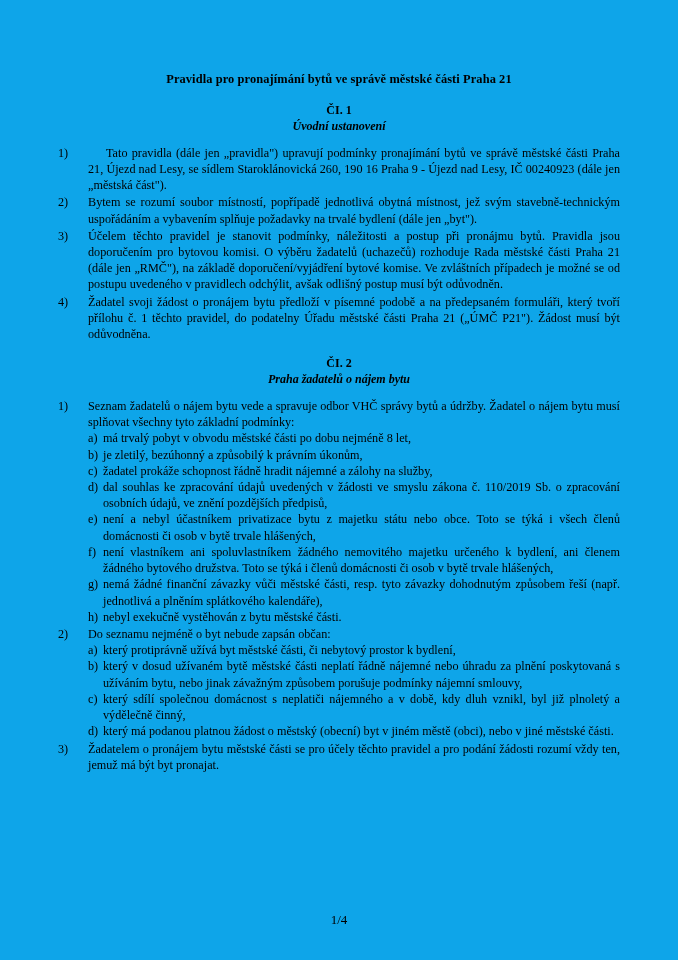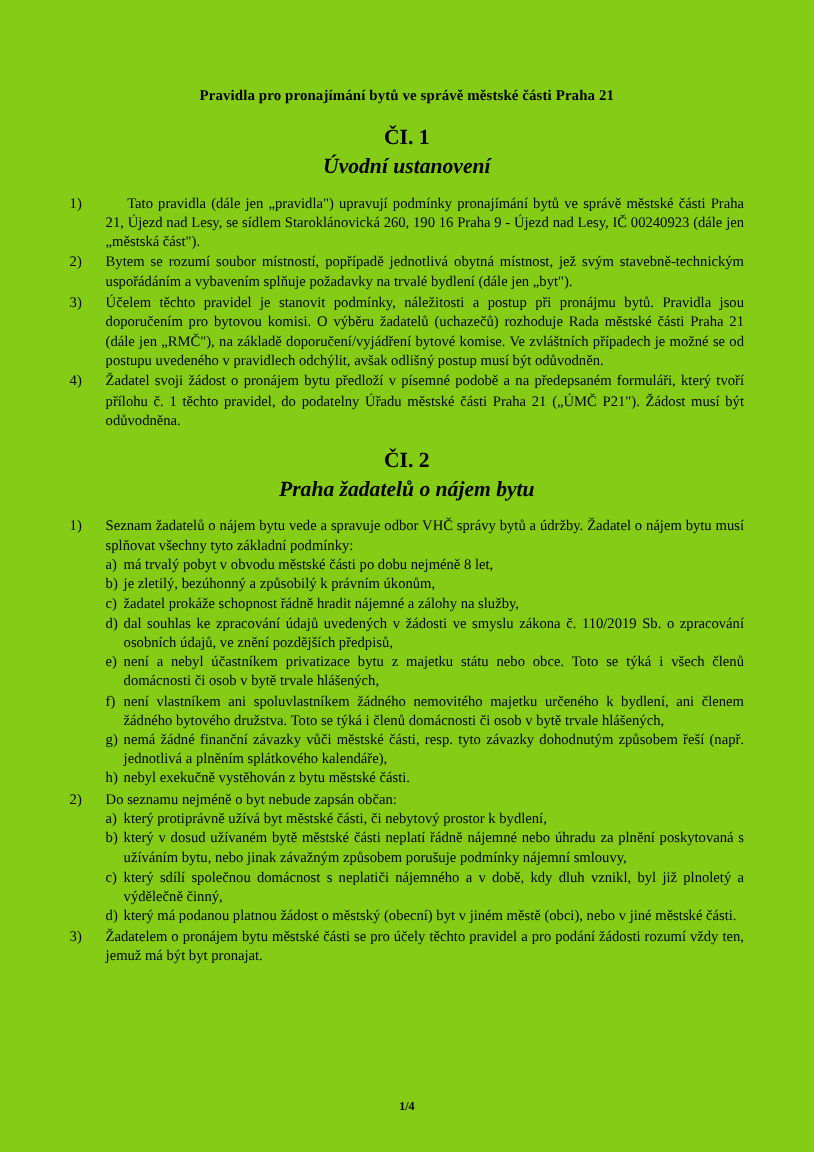--- a/index.html
+++ b/index.html
@@ -6,37 +6,37 @@
     margin: 0;
     padding: 0;
     background: #b0b0b0;
   }
   body {
     font-family: "Liberation Serif", serif;
   }
   .page {
     width: 678px;
     height: 960px;
-    background: #84cc16;
+    background: #0ea5e9;
     position: relative;
     box-sizing: border-box;
     padding: 72px 58px 30px 58px;
     overflow: hidden;
   }
   .doc-title {
     text-align: center;
     font-weight: bold;
     font-size: 12.4px;
     margin: 0 0 16px 0;
     letter-spacing: 0.1px;
   }
   .section-head {
     text-align: center;
     font-weight: bold;
-    font-size: 18px;
+    font-size: 12px;
     line-height: 1.32;
     margin: 14px 0 10px 0;
   }
   .section-head .ci {
     display: block;
   }
   .section-head .sub {
     display: block;
     font-style: italic;
   }
@@ -88,22 +88,21 @@
   .sub-list li .txt {
     flex: 1;
     text-align: justify;
   }
   .page-number {
     position: absolute;
     bottom: 32px;
     left: 0;
     right: 0;
     text-align: center;
-    font-size: 10px;
-    font-weight: bold;
+    font-size: 13px;
   }
 </style>
 </head>
 <body>
 
 <div class="page">
 
   <div class="doc-title">Pravidla pro pronajímání bytů ve správě městské části Praha 21</div>
 
   <div class="section-head">

